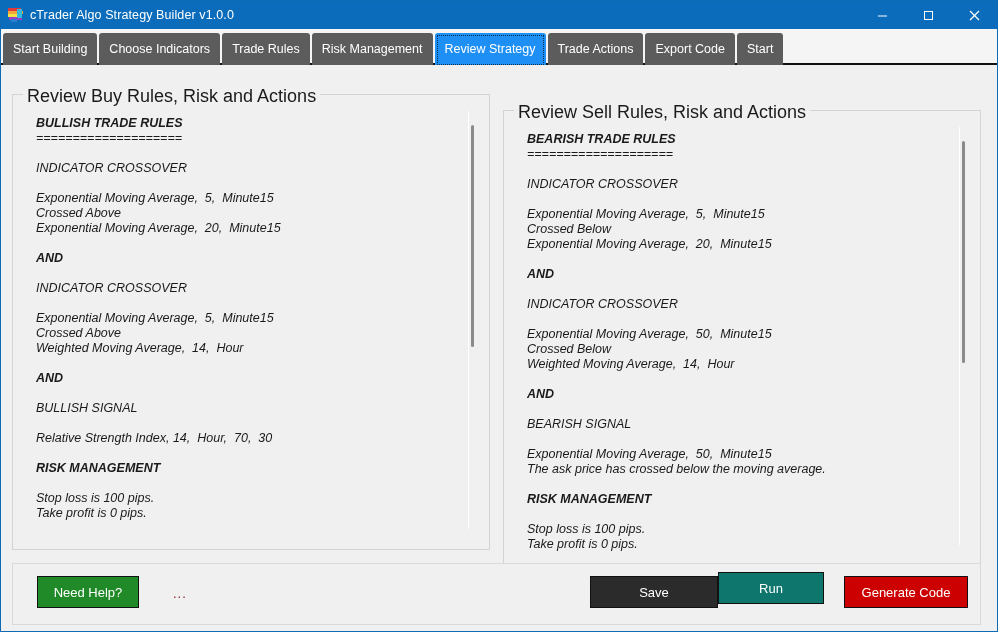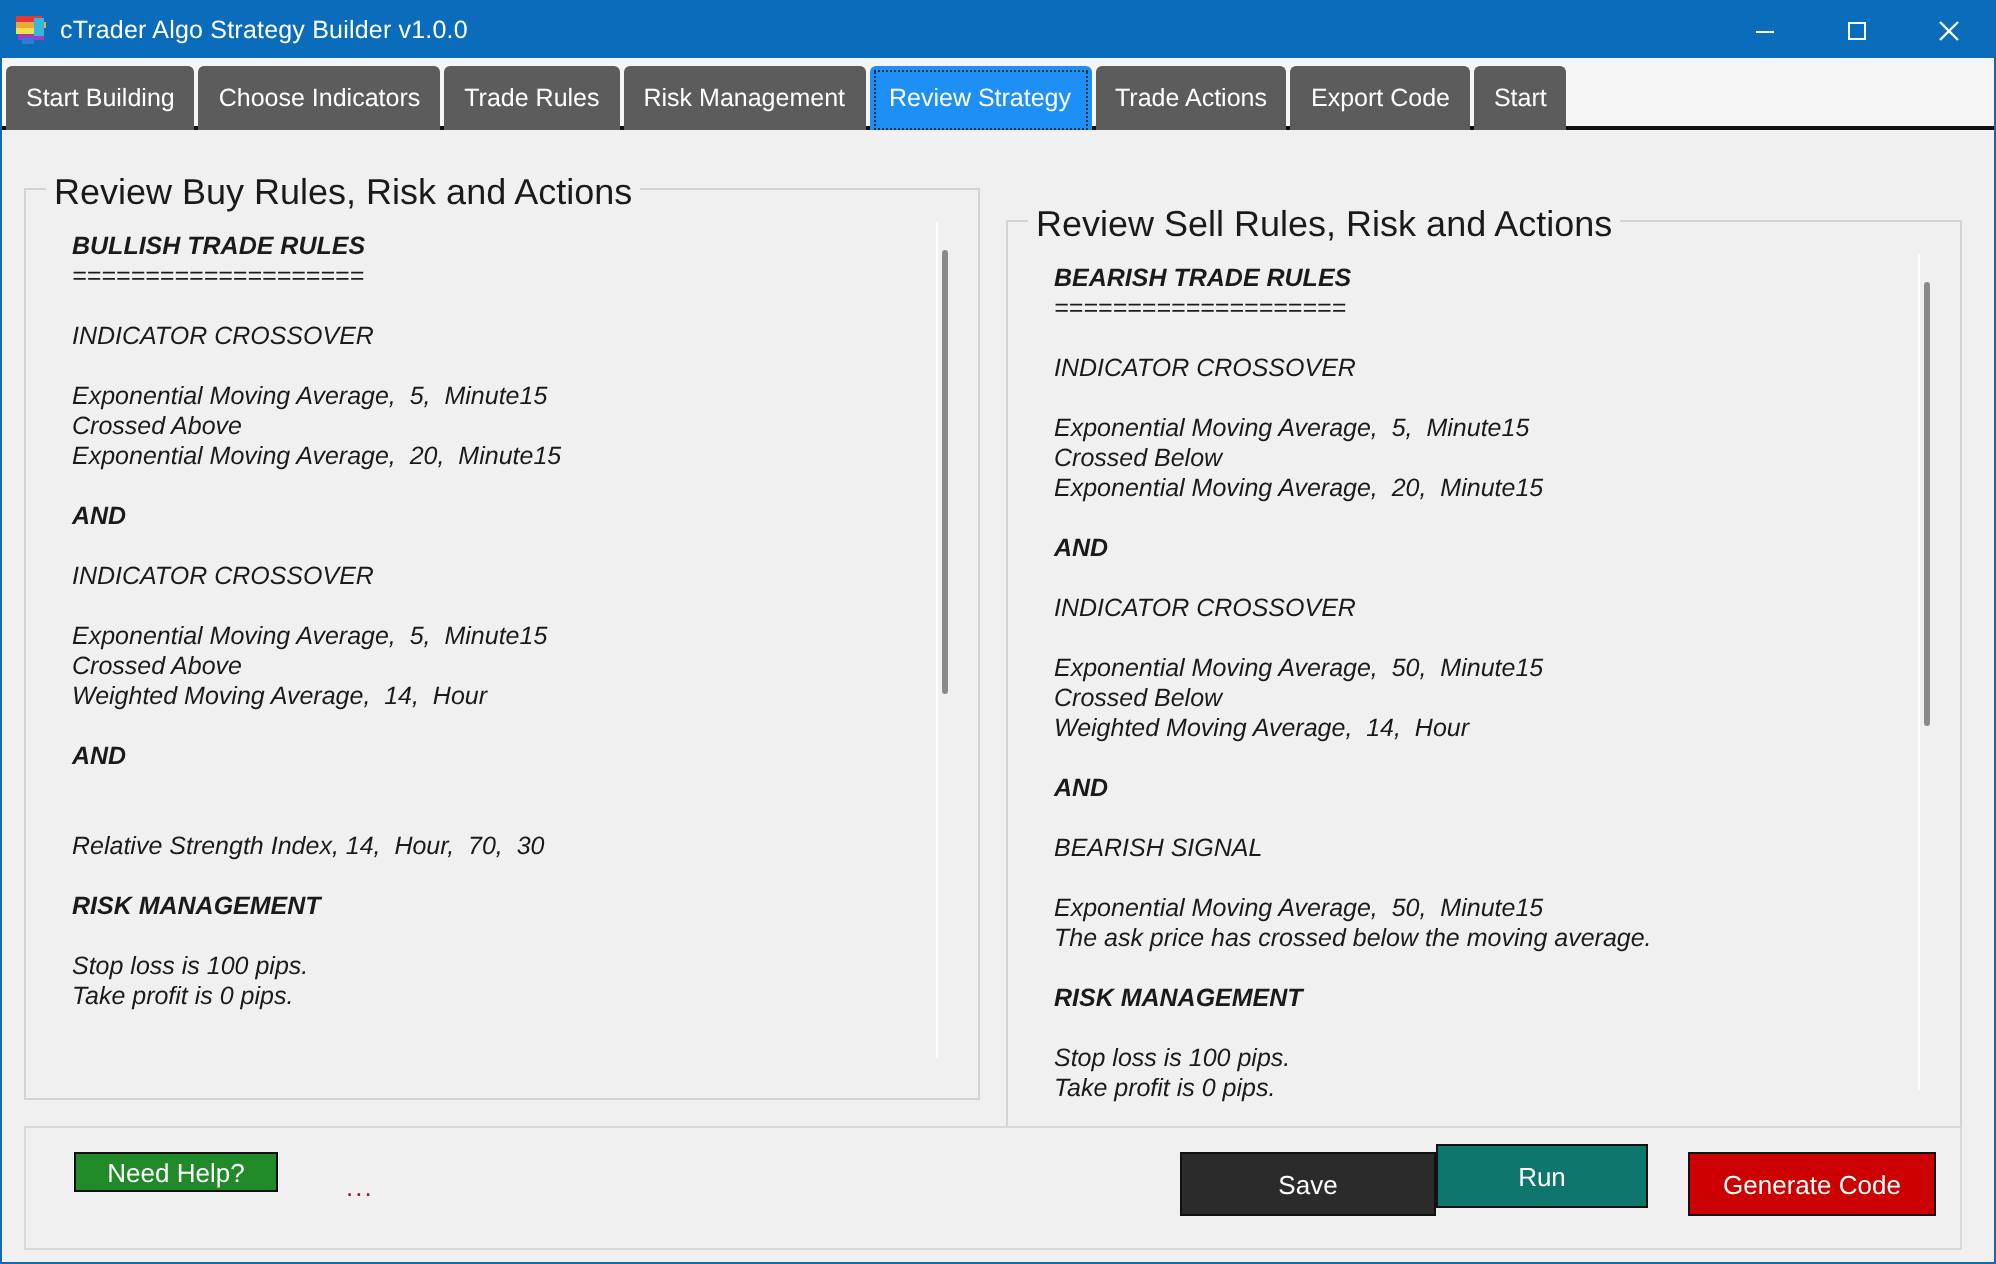--- a/index.html
+++ b/index.html
@@ -148,21 +148,21 @@
   }
   .btn {
     position: absolute;
     display: flex; align-items: center; justify-content: center;
     font-size: 13px;
     color: #ffffff;
     border: 1px solid #111111;
     cursor: default;
     white-space: nowrap;
   }
-  .btn-help     { left: 24px;  top: 12px; width: 102px; height: 20px; background: #218a28; }
+  .btn-help     { left: 24px;  top: 12px; width: 102px; height: 32px; background: #218a28; }
   .btn-save     { left: 577px; top: 12px; width: 128px; height: 32px; background: #2b2b2b; }
   .btn-run      { left: 705px; top: 8px; width: 106px; height: 32px; background: #0f766e; }
   .btn-generate { left: 831px; top: 12px; width: 124px; height: 32px; background: #cc0000; }
   .dots {
     position: absolute;
     left: 160px; top: 22px;
     font-size: 13px; color: #8b1f1f;
     letter-spacing: 1px;
   }
 </style>
@@ -247,20 +247,21 @@
             <div class="ln bold">AND</div>
             <div class="ln blank"></div>
             <div class="ln">INDICATOR CROSSOVER</div>
             <div class="ln blank"></div>
             <div class="ln">Exponential Moving Average,  5,  Minute15</div>
             <div class="ln">Crossed Above</div>
             <div class="ln">Weighted Moving Average,  14,  Hour</div>
             <div class="ln blank"></div>
             <div class="ln bold">AND</div>
             <div class="ln blank"></div>
+            <div class="ln">BULLISH SIGNAL</div>
             <div class="ln blank"></div>
             <div class="ln">Relative Strength Index, 14,  Hour,  70,  30</div>
             <div class="ln blank"></div>
             <div class="ln bold">RISK MANAGEMENT</div>
             <div class="ln blank"></div>
             <div class="ln">Stop loss is 100 pips.</div>
             <div class="ln">Take profit is 0 pips.</div>
           </div>
       </div>
       <div class="sbar">

